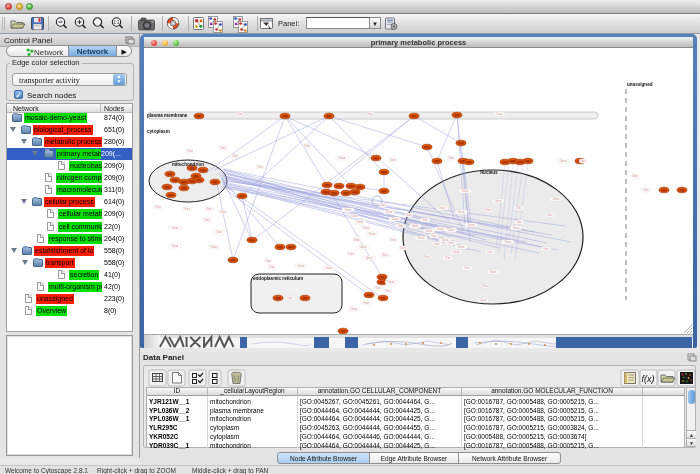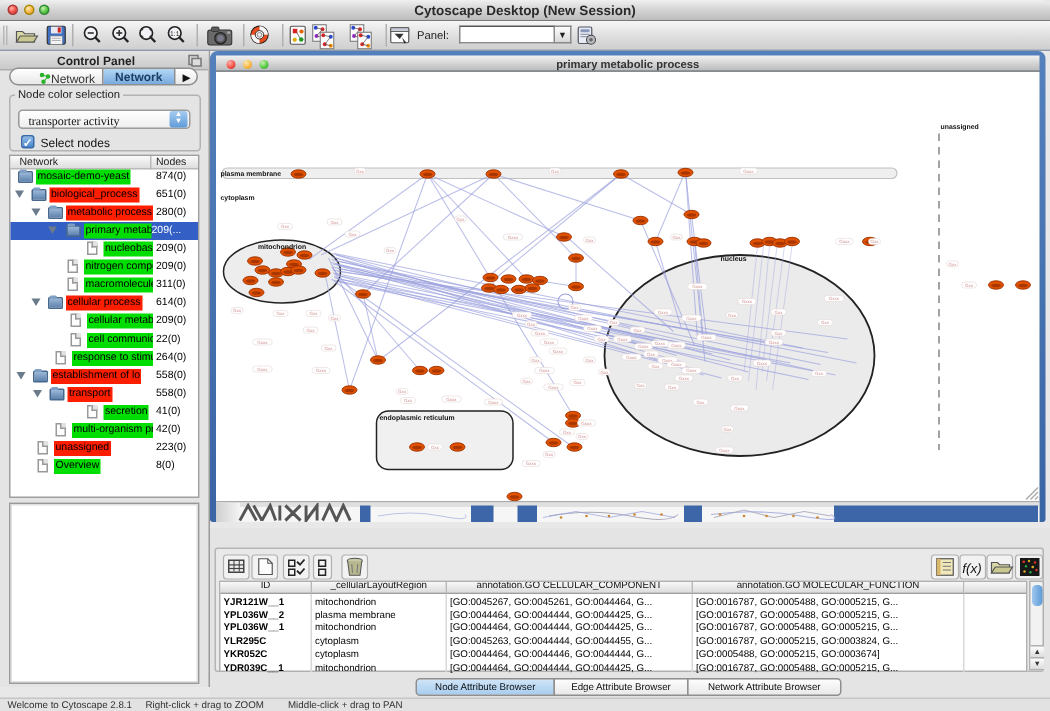--- a/index.html
+++ b/index.html
@@ -22,21 +22,21 @@
 #searchlbl { position:absolute; left:278px; top:5px; font-size:7.5px; color:#222; }
 #searchbox { position:absolute; left:306px; top:3px; width:64px; height:12px;
   background:#fff; border:1px solid #8a8a8a; border-top:1px solid #555; }
 #searcharr { position:absolute; left:370px; top:3px; width:11px; height:12px;
   background:linear-gradient(#fdfdfd,#d8d8d8); border:1px solid #8a8a8a; border-left:none;
   font-size:6px; color:#222; text-align:center; line-height:12px; }
 
 #cp { left:0; top:34px; width:140px; height:424px; background:#e4e4e4; border-right:1px solid #9a9a9a; }
 #cp-title { position:absolute; left:0; top:0; width:139px; height:13px;
   background:linear-gradient(#e2e2e2,#c9c9c9); border-bottom:1px solid #adadad; }
-#cp-title span { position:absolute; left:4px; top:2px; font-size:8px; font-weight:bold; color:#222;margin-left:34px; }
+#cp-title span { position:absolute; left:4px; top:2px; font-size:8px; font-weight:normal; color:#222; }
 #cp-tabs { position:absolute; left:6px; top:11px; width:126px; height:12px;
   background:linear-gradient(#ffffff,#e8e8e8); border:1px solid #8f8f8f; border-radius:6px; overflow:hidden; }
 #tab-mosaic { position:absolute; left:61px; top:0; width:49px; height:12px;
   background:linear-gradient(#b4d6f4,#6da3dc); border-left:1px solid #8f8f8f; border-right:1px solid #8f8f8f; }
 #tab-mosaic span { position:absolute; left:0; right:0; top:1px; text-align:center; font-size:8px; font-weight:bold; color:#1c3f66; }
 #tab-network-lbl { position:absolute; left:27px; top:2px; font-size:8px; color:#333; }
 #tab-arrow { position:absolute; right:4px; top:2px; font-size:7px; color:#111; }
 #cp-group { position:absolute; left:6px; top:29px; width:128px; height:38px;
   border:1px solid #b2b2b2; border-radius:3px; }
 #cp-group-lbl { position:absolute; left:10px; top:24px; font-size:7.5px; color:#222; background:#e4e4e4; padding:0 2px; }
@@ -104,21 +104,20 @@
 #status span { position:absolute; top:1px; font-size:6.5px; color:#333; }
 svg text { font-family:"Liberation Sans", sans-serif; }
 </style>
 </head>
 <body>
 
 <div class="abs" id="titlebar">
   <div class="biglight" style="left:5px; background:radial-gradient(circle at 35% 30%,#ffb0a8,#ee4b40 60%,#b03028); border:0.5px solid #a33;"></div>
   <div class="biglight" style="left:15.5px; background:radial-gradient(circle at 35% 30%,#ffe9b0,#f5b43e 60%,#c8882a); border:0.5px solid #a80;"></div>
   <div class="biglight" style="left:26px; background:radial-gradient(circle at 35% 30%,#c8f2b0,#52c63e 60%,#2e8c24); border:0.5px solid #383;"></div>
-  <div class="t">Cytoscape Desktop (New Session)</div>
 </div>
 
 <div class="abs" id="toolbar">
   <div style="position:absolute;left:2px;top:3px;width:1px;height:13px;background:#b8b8b8"></div>
   <div style="position:absolute;left:4px;top:3px;width:1px;height:13px;background:#b8b8b8"></div>
   <svg style="position:absolute;left:0;top:0" width="700" height="20" id="toolicons">
       <g transform="translate(10,4)">
 <path d="M1 10 L1 3 L5 3 L6.5 4.5 L13 4.5 L13 10 Z" fill="#d8d8a8" stroke="#555" stroke-width="0.8"></path>
 <path d="M1 10 L3.5 6 L15 6 L12.5 10 Z" fill="#c8c890" stroke="#555" stroke-width="0.8"></path>
 </g>
@@ -241,27 +240,27 @@
       <circle cx="3" cy="6.5" r="1.5" fill="#2ab32a"></circle>
         <path d="M2 2L6 3L3 6.5" stroke="#2ab32a" stroke-width="0.7" fill="none"></path>
     </svg>
     <span id="tab-network-lbl">Network</span>
     <div id="tab-mosaic">
         <span>Network</span>
       </div>
     <div id="tab-arrow">▶</div>
   </div>
   <div id="cp-group"></div>
-  <div id="cp-group-lbl">Node color selection</div>
+  <div id="cp-group-lbl">Edge color selection</div>
   <div id="combo">
       <span class="txt">transporter activity</span>
       <div class="btn">▲<br>▼</div>
     </div>
   <div id="chk">✓</div>
-  <div id="chk-lbl">Select nodes</div>
+  <div id="chk-lbl">Search nodes</div>
   <div id="tree">
     <div id="tree-hdr">
         <span class="h1">Network</span>
         <span class="h2">Nodes</span>
         <div class="vs"></div>
       </div>
     <div id="rows">
         <div class="trow" style="top:8.0px;">
           <div class="fold" style="left:5px"></div>
           <div class="lbl bgg" style="left:17px;max-width:78px;overflow:hidden">mosaic-demo-yeast</div>
@@ -745,20 +744,27 @@
         <circle cx="336" cy="8" r="0.9" fill="#cc8833"></circle>
         <circle cx="352" cy="9" r="0.9" fill="#cc8833"></circle>
         <circle cx="367" cy="9" r="0.9" fill="#cc8833"></circle>
         <circle cx="385" cy="9" r="0.9" fill="#cc8833"></circle>
         <circle cx="401" cy="10" r="0.9" fill="#cc8833"></circle>
       </svg>
   </div>
 </div>
 
 <div class="abs" id="dp">
+  <div id="dp-title">
+      <span>Data Panel</span>
+    <svg style="position:absolute;right:3px;top:1px" width="10" height="9">
+      <rect x="1" y="1" width="6" height="6" fill="none" stroke="#888" stroke-width="1"></rect>
+      <rect x="3" y="3" width="6" height="5" fill="#ddd" stroke="#888" stroke-width="1"></rect>
+    </svg>
+  </div>
   <div id="dp-inner">
     <svg style="position:absolute;left:0;top:0" width="553" height="22" id="dpicons">
         <rect x="5" y="4" width="17" height="16" rx="2" fill="#f2f2f2" stroke="#b0b0b0" stroke-width="0.8"></rect>
         <g transform="translate(8,7)">
 <rect x="0" y="0" width="11" height="9" fill="#444"></rect>
 <rect x="1" y="1" width="9" height="2.2" fill="#eee"></rect>
 <rect x="1" y="4" width="9" height="1.6" fill="#eee"></rect>
 <rect x="1" y="6.4" width="9" height="1.6" fill="#eee"></rect>
 <line x1="4" y1="1" x2="4" y2="8" stroke="#444" stroke-width="0.7"></line>
 <line x1="7.5" y1="1" x2="7.5" y2="8" stroke="#444" stroke-width="0.7"></line>

